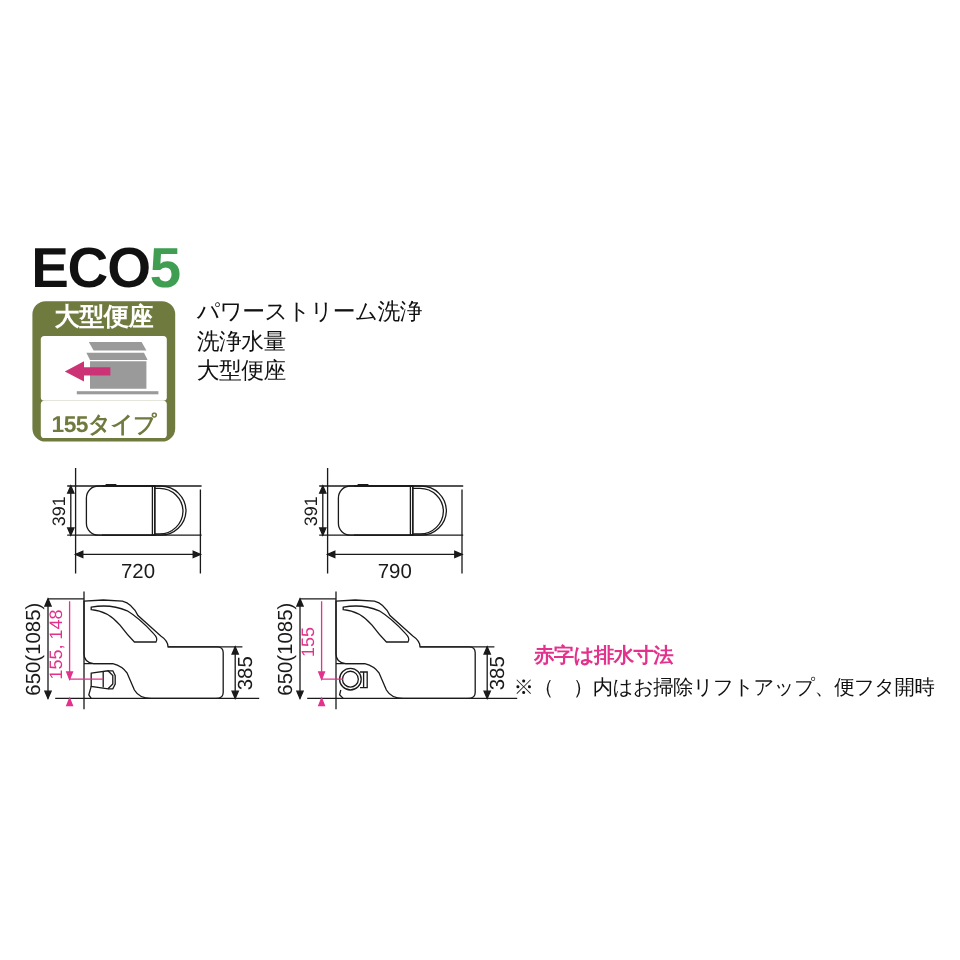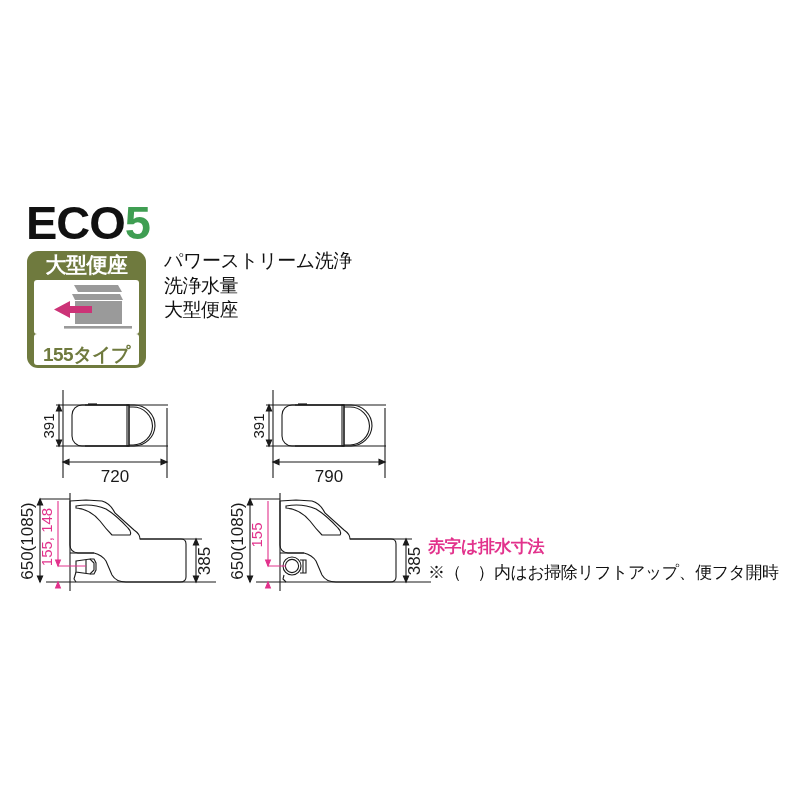--- a/index.html
+++ b/index.html
@@ -65,21 +65,21 @@
     white-space:nowrap;
   }
 
   
   .draw{position:absolute;}
   .note{
     position:absolute;left:428px;top:534px;
     font-size:17px;line-height:26px;letter-spacing:-0.5px;
     white-space:nowrap;
   }
-  .note .red{color:#e2328c;font-weight:bold;}
+  .note .red{color:#e2328c;font-weight:bold;margin-left:17px;}
   .note .blk{color:#111111;font-family:Liberation Serif, serif;}
 </style>
 </head>
 <body>
 
 <div id="sheet">
 
   <div class="eco-logo">
     <span class="eco-word">ECO</span><span class="eco-num">5</span>
   </div>

